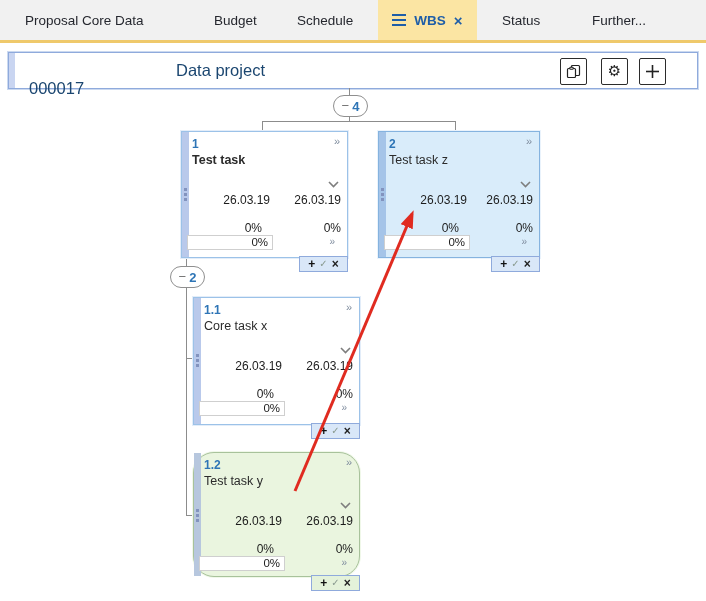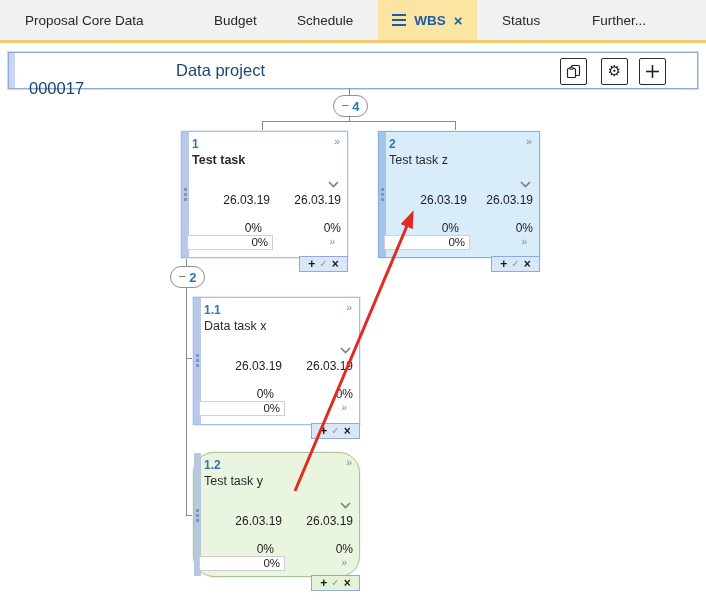--- a/index.html
+++ b/index.html
@@ -196,21 +196,21 @@
   <div class="card" style="left:193px;top:297px;width:165px;height:126px;">
     <div class="grip">
       <span class="grip-dots">
           <i></i>
           <i></i>
           <i></i>
         </span>
     </div>
     <div class="card-id">1.1</div>
     <div class="card-more">»</div>
-    <div class="card-title">Data task x</div>
+    <div class="card-title">Core task x</div>
     <div class="card-chev">
       <svg width="11" height="7" viewBox="0 0 11 7">
           <polyline points="1,1 5.5,5.5 10,1" fill="none" stroke="#7E7E7E" stroke-width="1.6"></polyline>
         </svg>
     </div>
     <div class="d-l">26.03.19</div>
     <div class="d-r">26.03.19</div>
     <div class="p-l">0%</div>
     <div class="p-r">0%</div>
     <div class="p-input">0%</div>

